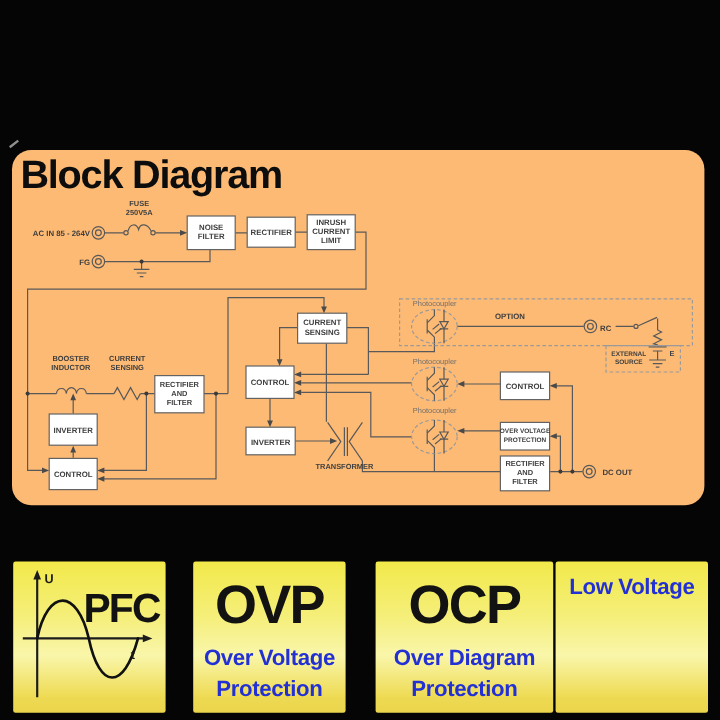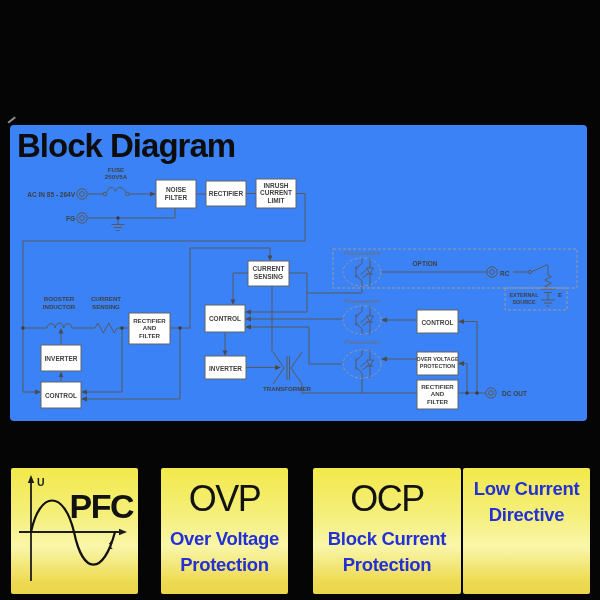--- a/index.html
+++ b/index.html
@@ -3,21 +3,21 @@
 <meta charset="utf-8">
 <style>
   html,body{margin:0;padding:0;}
   body{
     width:600px;height:600px;position:relative;overflow:hidden;
     background:#050505;
     font-family:"Liberation Sans",sans-serif;
   }
   .panel{
     position:absolute;left:10px;top:125px;width:577px;height:296px;
-    background:#3b82f6;border-radius:4px;
+    background:#fdba74;border-radius:16px;
   }
   .curl{
     position:absolute;left:7px;top:119px;width:9px;height:1.5px;
     background:#8f8f8f;transform:rotate(-38deg);
   }
   .title{
     position:absolute;left:7px;top:0px;line-height:42px;
     font-size:33px;font-weight:700;color:#0d0d0d;letter-spacing:-1px;
     white-space:nowrap;z-index:2;
   }
@@ -37,21 +37,21 @@
   .card{
     position:absolute;top:468px;height:126px;border-radius:2px;
     background:linear-gradient(180deg,#f2e94a 0%,#f5ef7d 38%,#f9f6aa 62%,#eeda52 90%,#ead54d 100%);
     box-sizing:border-box;text-align:center;
   }
   .c1{left:11px;width:127px;}
   .c2{left:161px;width:127px;}
   .c3{left:313px;width:148px;}
   .c4{left:463px;width:127px;}
   .acr{
-    margin-top:13px;font-size:36px;font-weight:400;letter-spacing:-1.5px;
+    margin-top:13px;font-size:45px;font-weight:700;letter-spacing:-1.5px;
     color:#121212;line-height:1.02;
   }
   .sub{
     margin-top:8px;font-size:18.5px;font-weight:700;line-height:26px;
     color:#2330d4;letter-spacing:-0.3px;
   }
   .pfcsvg{position:absolute;left:0;top:0;}
 </style>
 </head>
 <body>
@@ -300,23 +300,22 @@
   <div class="acr">OVP</div>
   <div class="sub">
     <div>Over Voltage</div>
     <div>Protection</div>
   </div>
 </div>
 
 <div class="card c3">
   <div class="acr">OCP</div>
   <div class="sub">
-    <div>Block Current</div>
+    <div>Over Diagram</div>
     <div>Protection</div>
   </div>
 </div>
 
 <div class="card c4">
   <div class="sub">
-    <div>Low Current</div>
-    <div>Directive</div>
+    <div>Low Voltage</div>
   </div>
 </div>
 
 </body></html>

